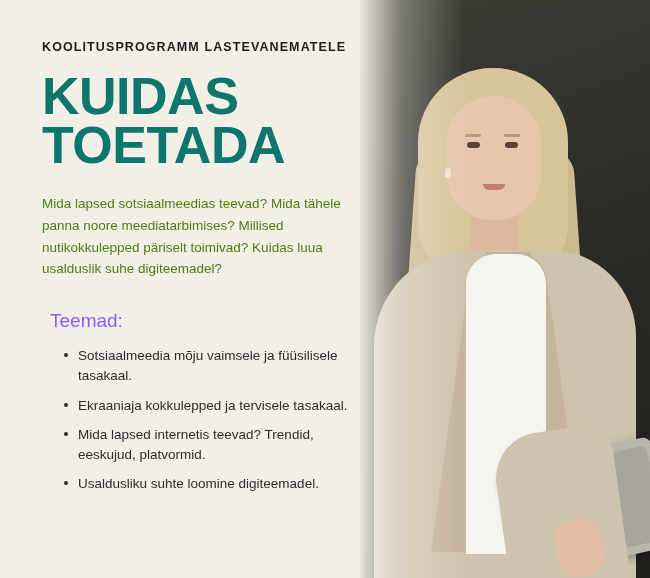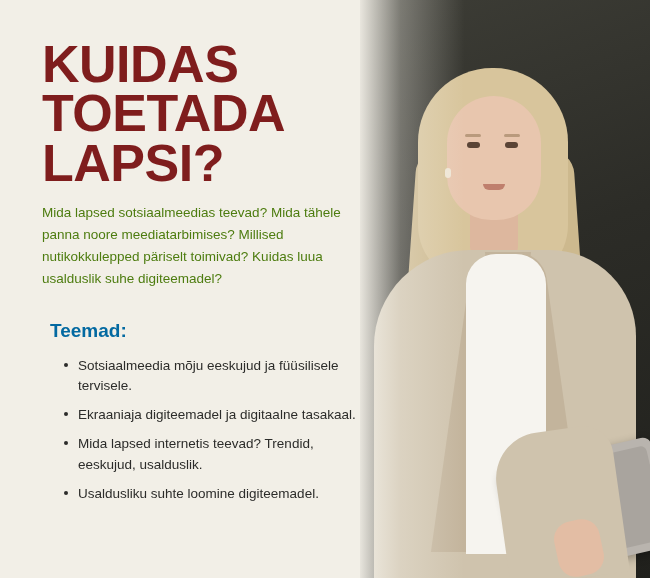--- a/index.html
+++ b/index.html
@@ -40,41 +40,41 @@
     color: #1d1d1b;
     text-transform: uppercase;
     margin-bottom: 18px;
   }
 
   .headline {
     font-size: 52px;
     line-height: 0.95;
     font-weight: bold;
     letter-spacing: -0.5px;
-    color: #7f1d1d;
+    color: #0f766e;
     text-transform: uppercase;
-    margin-bottom: 14px;
+    margin-bottom: 22px;
   }
 
   .headline span { display: block; }
 
   .intro {
     font-size: 13.5px;
     line-height: 1.62;
     color: #4d7c0f;
     width: 332px;
     margin-bottom: 30px;
   }
 
   .topics-title {
     font-size: 19px;
-    color: #0369a1;
+    color: #8b5cf6;
     margin-left: 8px;
     margin-bottom: 14px;
-    font-weight: bold;
+    font-weight: normal;
   }
 
   .topics {
     list-style: none;
     margin-left: 22px;
   }
 
   .topics li {
     position: relative;
     font-size: 13.5px;
@@ -345,31 +345,31 @@
       <div class="laptop-edge"></div>
     </div>
     <div class="arm"></div>
     <div class="hand"></div>
 
     <div class="photo-fade"></div>
   </div>
 
   <div class="content">
 
+    <div class="eyebrow">KOOLITUSPROGRAMM LASTEVANEMATELE</div>
 
     <h1 class="headline">
       <span>KUIDAS TOETADA</span>
-      <span>LAPSI?</span>
     </h1>
 
     <p class="intro">Mida lapsed sotsiaalmeedias teevad? Mida tähele panna noore meediatarbimises? Millised nutikokkulepped päriselt toimivad? Kuidas luua usalduslik suhe digiteemadel?</p>
 
     <h2 class="topics-title">Teemad:</h2>
 
     <ul class="topics">
-      <li>Sotsiaalmeedia mõju eeskujud ja füüsilisele tervisele.</li>
-      <li>Ekraaniaja digiteemadel ja digitaalne tasakaal.</li>
-      <li>Mida lapsed internetis teevad? Trendid, eeskujud, usalduslik.</li>
+      <li>Sotsiaalmeedia mõju vaimsele ja füüsilisele tasakaal.</li>
+      <li>Ekraaniaja kokkulepped ja tervisele tasakaal.</li>
+      <li>Mida lapsed internetis teevad? Trendid, eeskujud, platvormid.</li>
       <li>Usaldusliku suhte loomine digiteemadel.</li>
     </ul>
 
   </div>
 </div>
 
 </body></html>

